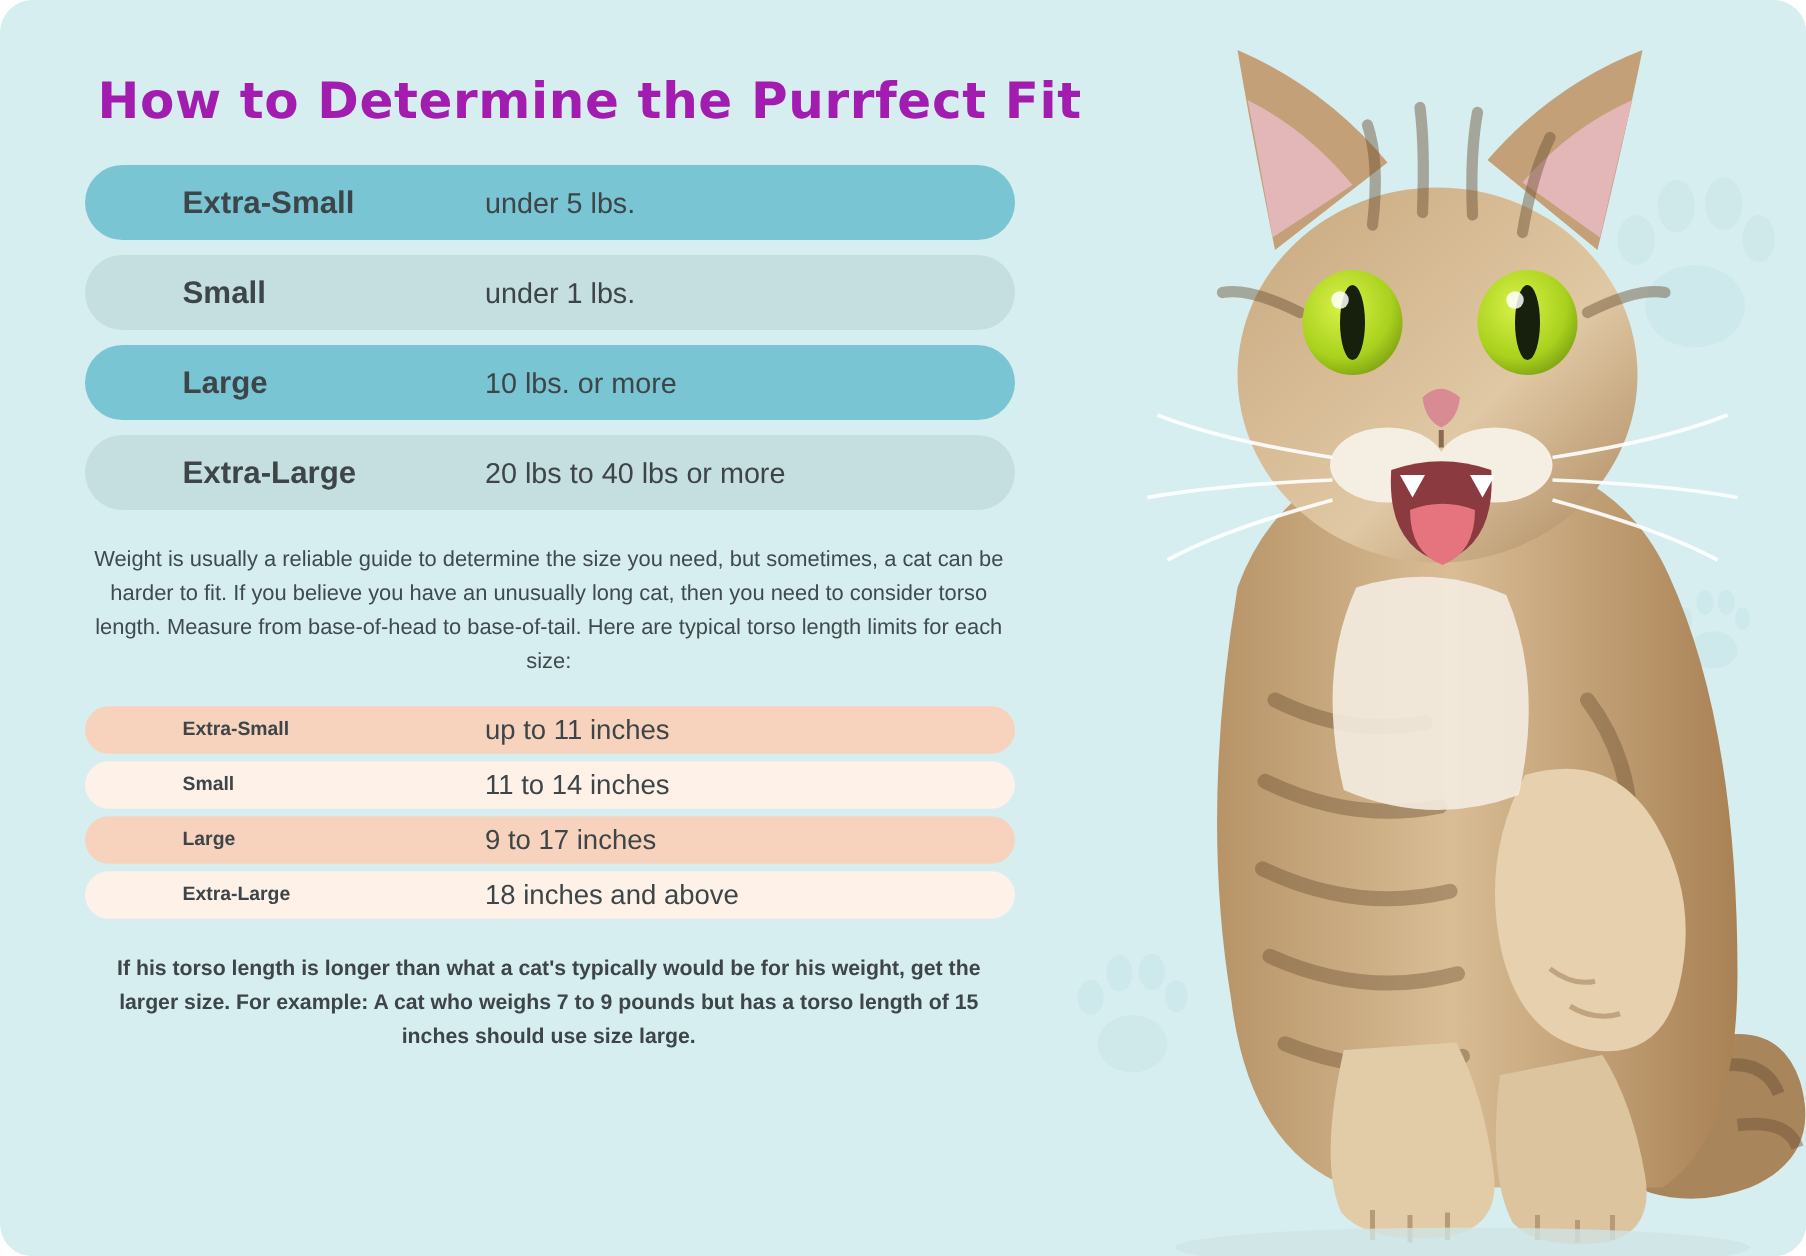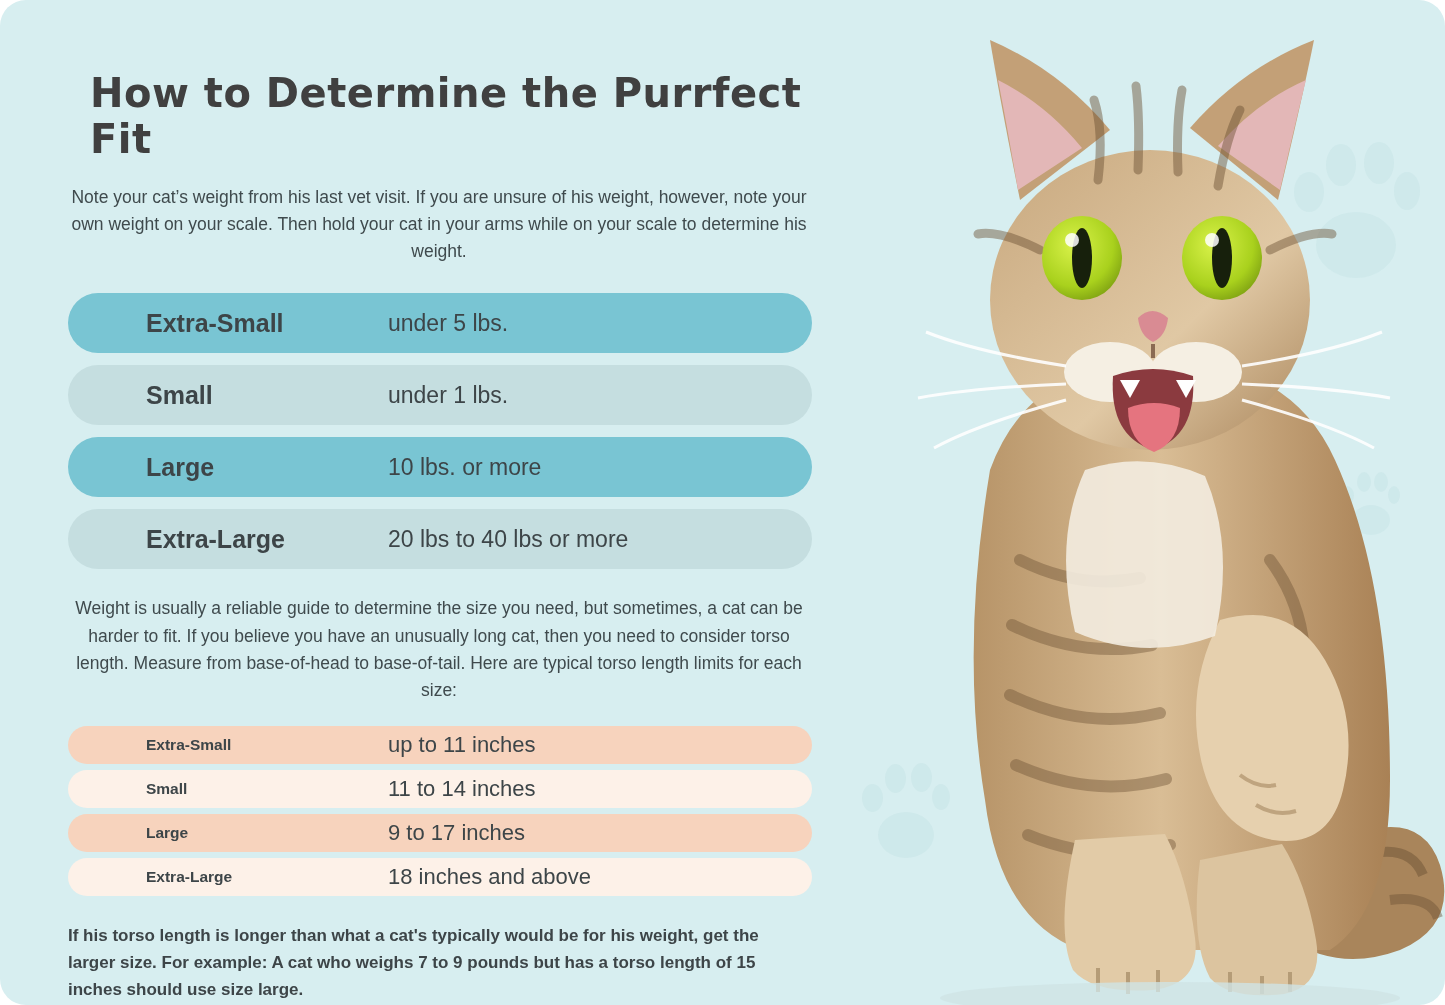--- a/index.html
+++ b/index.html
@@ -38,25 +38,25 @@
 
   .content {
     position: absolute;
     left: 0;
     top: 0;
     width: 880px;
     height: 1005px;
     padding: 0;
   }
   .title {
-    margin: 12px;
+    margin: 0;
     padding: 58px 0 0 78px;
     font-size: 40px;
     font-weight: bold;
-    color: #404040;
+    color: #a21caf;
     letter-spacing: 0.5px;
     font-family: "DejaVu Sans", sans-serif;
   }
   .intro {
     margin: 22px 70px 0 68px;
     font-size: 17.5px;
     line-height: 1.55;
     color: #3f4a4d;
     text-align: center;
   }
@@ -119,21 +119,21 @@
   }
   .row2.alt-a { background: #f7d3bd; }
   .row2.alt-b { background: #fdf1e8; }
 
   .footnote {
     margin: 26px 70px 0 68px;
     font-size: 17px;
     line-height: 1.6;
     font-weight: bold;
     color: #3d4548;
-    text-align: left;
+    text-align: center;
   }
 
   
   .cat-area {
     position: absolute;
     right: 0;
     top: 0;
     width: 575px;
     height: 1005px;
     overflow: hidden;
@@ -264,21 +264,20 @@
       </g>
 
       <ellipse cx="300" cy="998" rx="230" ry="16" fill="#cfe3e5" opacity="0.8"></ellipse>
     </svg>
   </div>
 
   <div class="content">
 
     <h1 class="title">How to Determine the Purrfect Fit</h1>
 
-    <p class="intro">Note your cat’s weight from his last vet visit. If you are unsure of his weight, however, note your own weight on your scale. Then hold your cat in your arms while on your scale to determine his weight.</p>
 
     <div class="table">
       <div class="row alt-a">
         <div class="label">Extra-Small</div>
         <div class="value">under 5 lbs.</div>
       </div>
       <div class="row alt-b">
         <div class="label">Small</div>
         <div class="value">under 1 lbs.</div>
       </div>

